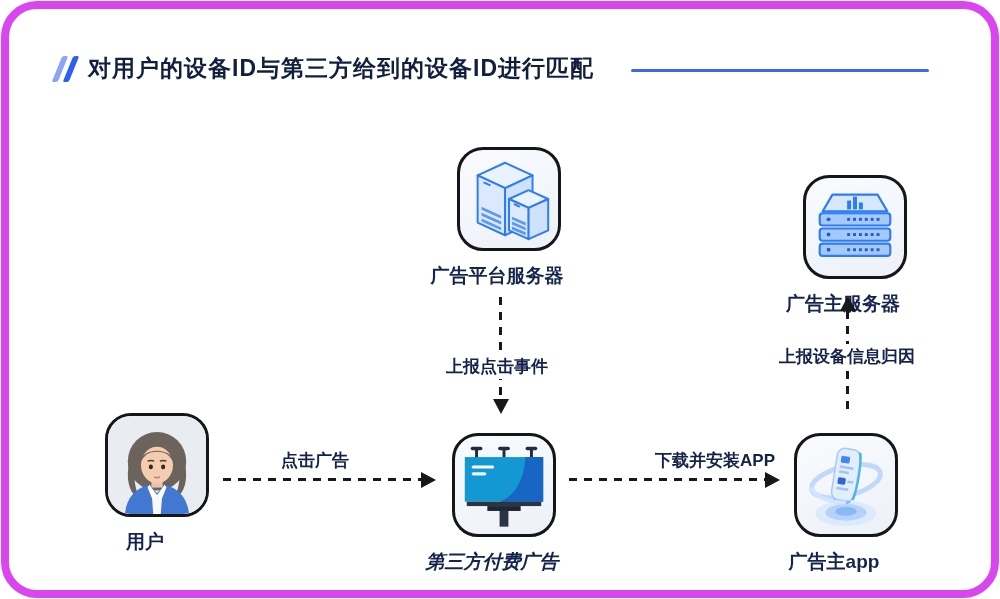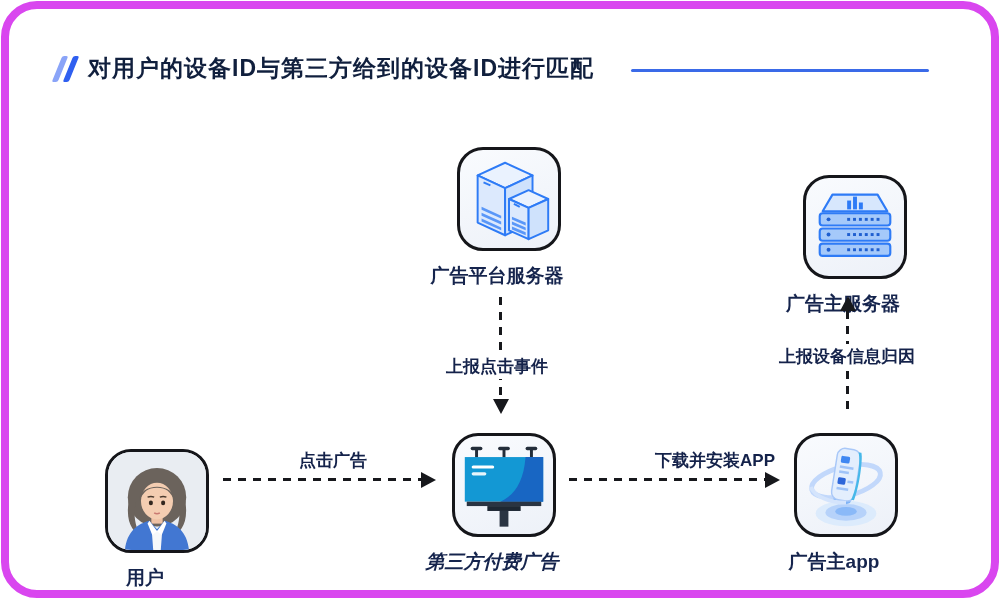--- a/index.html
+++ b/index.html
@@ -122,21 +122,21 @@
               <rect x="54" y="71.7" width="3" height="3"></rect>
               <rect x="60" y="71.7" width="3" height="3"></rect>
               <rect x="66" y="71.7" width="3" height="3"></rect>
               <rect x="72" y="71.7" width="3" height="3"></rect>
           </g>
         </svg>
       </div>
       <div class="node-label">广告主服务器</div>
     </div>
 
-    <div class="node" style="left:96px;top:440px;">
+    <div class="node" style="left:96px;top:404px;">
       <div class="icon-box" style="background:#e9edf2;">
         <svg viewBox="0 0 104 104" width="98" height="98" style="left:0;top:0;">
           <rect x="0" y="0" width="104" height="104" fill="#e9edf2"></rect>
           <ellipse cx="52" cy="48" rx="31" ry="31" fill="#6b635c"></ellipse>
           <path d="M22,52 C18,76 28,86 34,88 C26,72 28,60 30,52 Z" fill="#6b635c"></path>
           <path d="M82,52 C86,76 76,86 70,88 C78,72 76,60 74,52 Z" fill="#6b635c"></path>
           <rect x="46" y="62" width="12" height="14" fill="#eec1a4"></rect>
           <ellipse cx="52" cy="52" rx="17" ry="19.5" fill="#f4cdb1"></ellipse>
           <path d="M33,52 C33,32 71,32 71,52 C66,42 62,38 52,38 C42,38 38,42 33,52 Z" fill="#6b635c"></path>
           <ellipse cx="45.5" cy="54" rx="2.2" ry="2.6" fill="#33271f"></ellipse>
@@ -193,21 +193,21 @@
             <rect x="42.5" y="43" width="8" height="7" rx="1.5" fill="#2e66d9"></rect>
             <rect x="52.5" y="45" width="6" height="2.6" fill="#9fc3f8"></rect>
             <rect x="42.5" y="53" width="12" height="2.6" fill="#9fc3f8"></rect>
           </g>
           <path d="M14,52 C18,62 34,68 50,68" fill="none" stroke="#d4e4fc" stroke-width="4"></path>
         </svg>
       </div>
       <div class="node-label">广告主app</div>
     </div>
 
-    <div class="edge-label" style="left:324px;top:440px;">点击广告</div>
+    <div class="edge-label" style="left:306px;top:440px;">点击广告</div>
     <div class="hline" style="left:214px;top:469px;width:198px;"></div>
     <div class="head-right" style="left:412px;top:462.5px;"></div>
 
     <div class="vline" style="left:490px;top:288px;height:102px;"></div>
     <div class="head-down" style="left:483.5px;top:390px;"></div>
     <div class="edge-label on-line" style="left:488px;top:345px;">上报点击事件</div>
 
     <div class="edge-label" style="left:658px;top:440px;margin-left:48px;">下载并安装APP</div>
     <div class="hline" style="left:560px;top:469px;width:196px;"></div>
     <div class="head-right" style="left:756px;top:462.5px;"></div>

